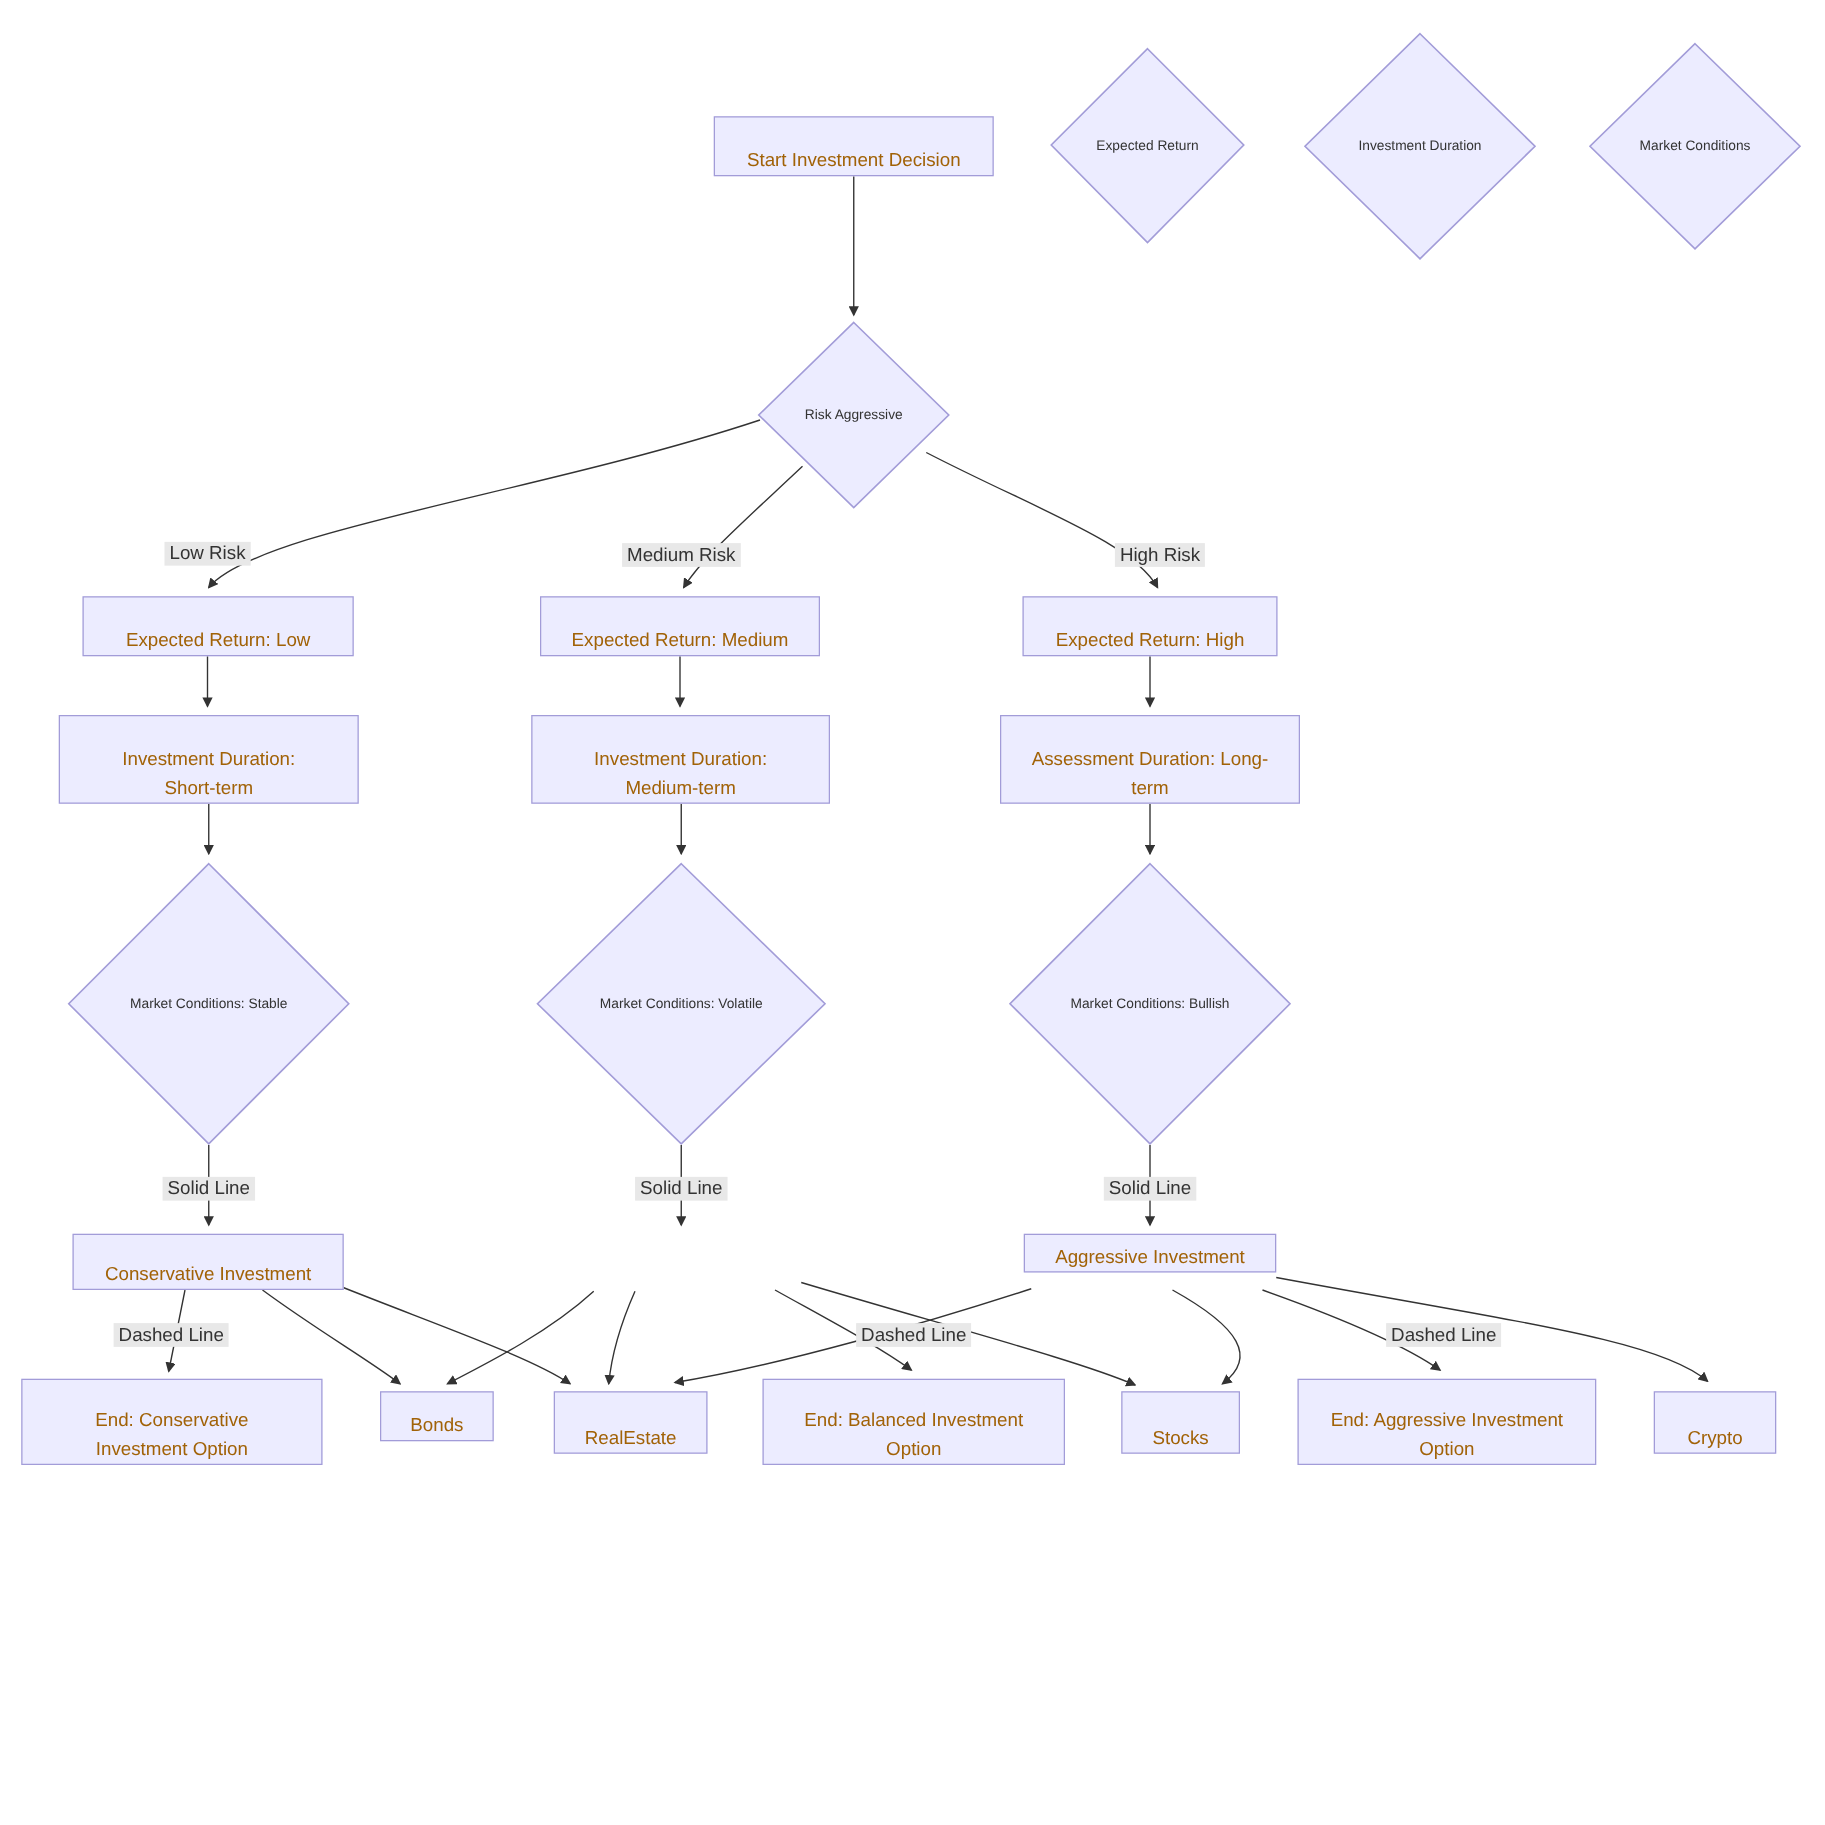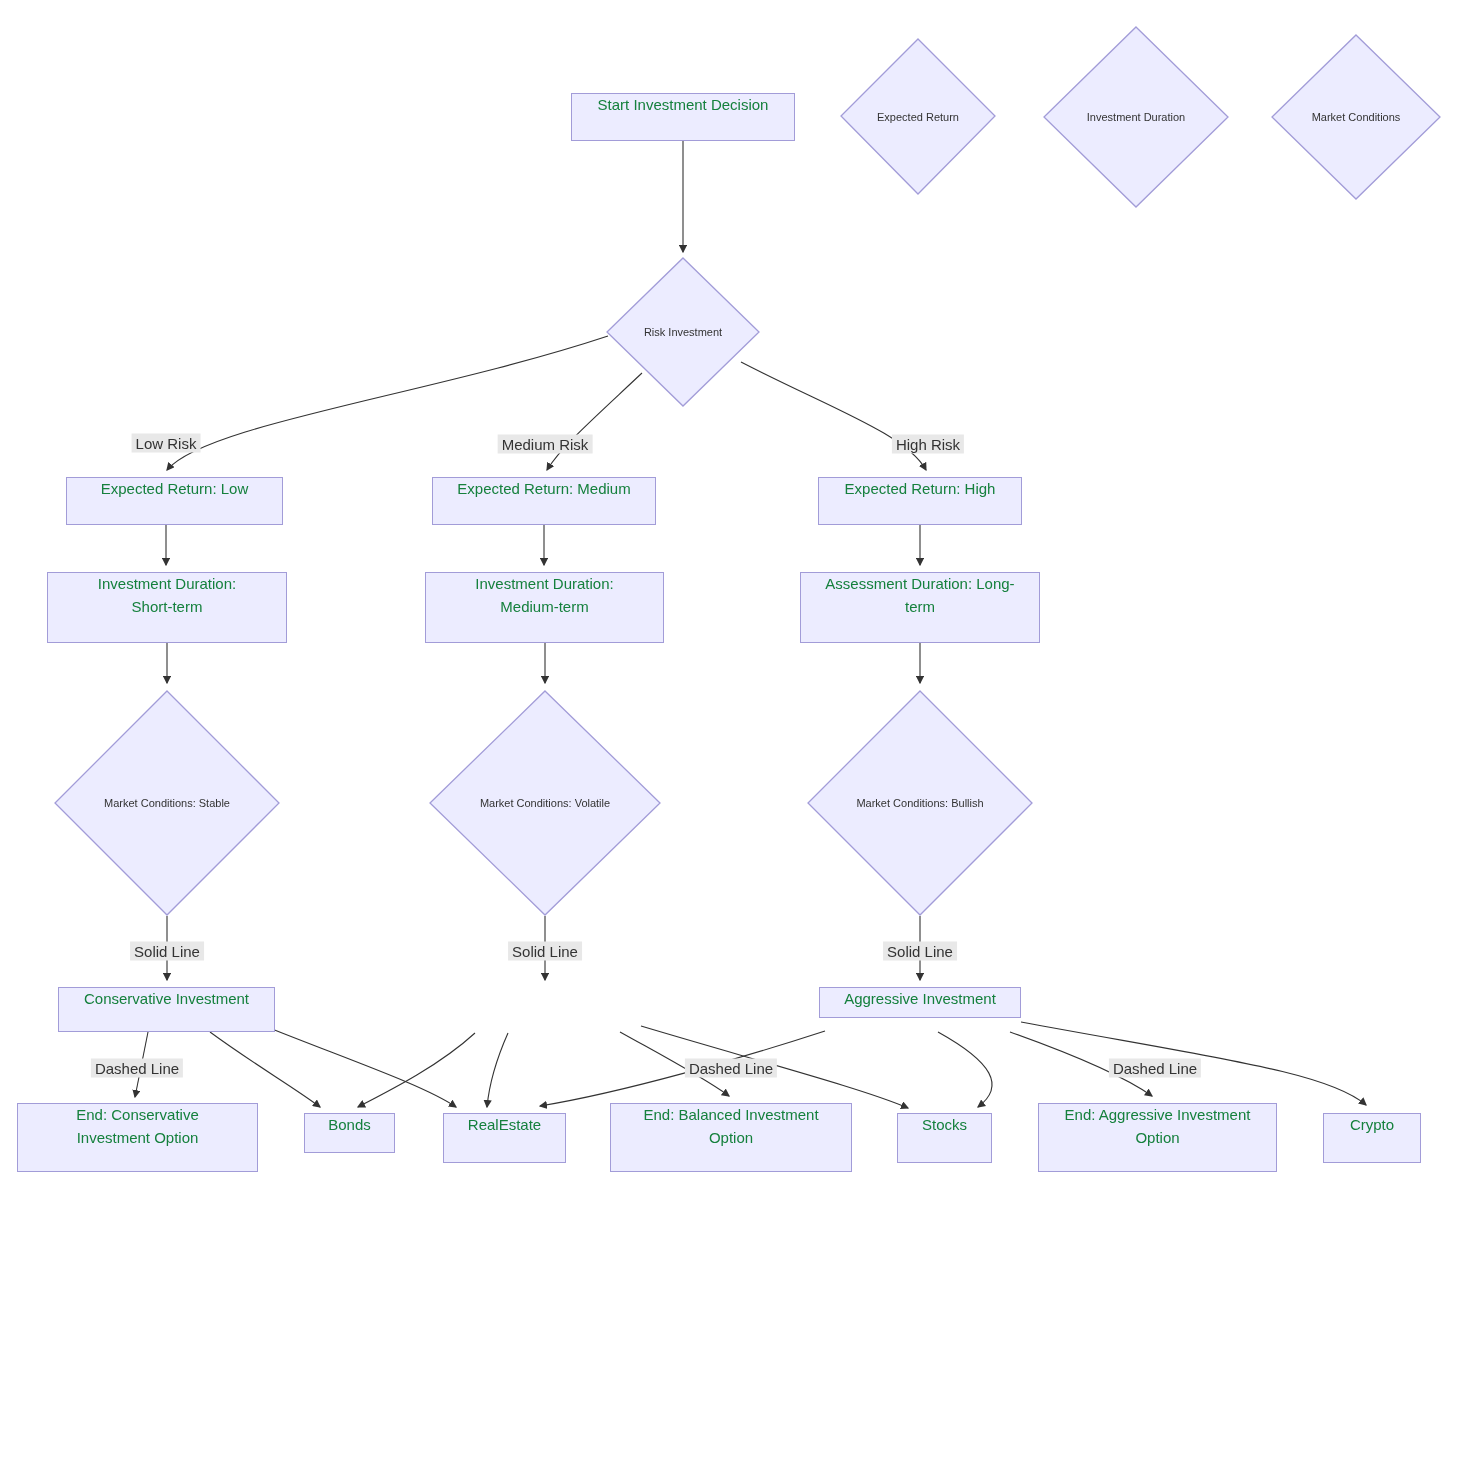--- a/index.html
+++ b/index.html
@@ -5,22 +5,22 @@
   html,body{margin:0;padding:0;background:#ffffff;}
   .canvas{
     position:relative;width:1460px;height:1460px;background:#ffffff;overflow:hidden;
     font-family:"Liberation Sans","DejaVu Sans",sans-serif;color:#333333;
   }
   svg.layer{position:absolute;left:0;top:0;width:1460px;height:1460px;}
   .edge{fill:none;stroke:#333333;stroke-width:1.1px;}
   .diamond{fill:#ECECFF;stroke:#A29CD8;stroke-width:1.3px;}
   .node{
     position:absolute;background:#ECECFF;border:1.3px solid #A29CD8;
-    display:flex;align-items:flex-start;justify-content:center;text-align:center;
-    font-size:15px;line-height:1.5;color:#15803d;box-sizing:border-box;
+    display:flex;align-items:flex-end;justify-content:center;text-align:center;
+    font-size:15px;line-height:1.5;color:#a16207;box-sizing:border-box;
     white-space:pre-line;
   }
   .dlabel{
     position:absolute;transform:translate(-50%,-50%);
     font-size:11px;color:#333333;text-align:center;white-space:nowrap;
   }
   .elabel{
     position:absolute;transform:translate(-50%,-50%);
     font-size:15px;color:#333333;background:#e8e8e8;padding:1px 4px;
     white-space:nowrap;
@@ -88,21 +88,21 @@
 Investment Option</span></div>
   <div class="node" style="left:304px;top:1113px;width:91px;height:40px"><span>Bonds</span></div>
   <div class="node" style="left:443px;top:1113px;width:123px;height:50px"><span>RealEstate</span></div>
   <div class="node" style="left:610px;top:1103px;width:242px;height:69px"><span>End: Balanced Investment
 Option</span></div>
   <div class="node" style="left:897px;top:1113px;width:95px;height:50px"><span>Stocks</span></div>
   <div class="node" style="left:1038px;top:1103px;width:239px;height:69px"><span>End: Aggressive Investment
 Option</span></div>
   <div class="node" style="left:1323px;top:1113px;width:98px;height:50px"><span>Crypto</span></div>
 
-  <div class="dlabel" style="left:683px;top:332px">Risk Investment</div>
+  <div class="dlabel" style="left:683px;top:332px">Risk Aggressive</div>
   <div class="dlabel" style="left:918px;top:117px">Expected Return</div>
   <div class="dlabel" style="left:1136px;top:117px">Investment Duration</div>
   <div class="dlabel" style="left:1356px;top:117px">Market Conditions</div>
   <div class="dlabel" style="left:167px;top:803px">Market Conditions: Stable</div>
   <div class="dlabel" style="left:545px;top:803px">Market Conditions: Volatile</div>
   <div class="dlabel" style="left:920px;top:803px">Market Conditions: Bullish</div>
 
   <span class="elabel" style="left:166px;top:443px">Low Risk</span>
   <span class="elabel" style="left:545px;top:444px">Medium Risk</span>
   <span class="elabel" style="left:928px;top:444px">High Risk</span>

